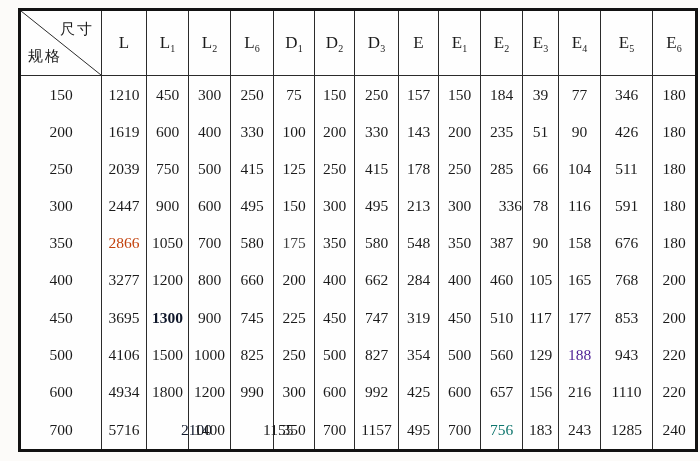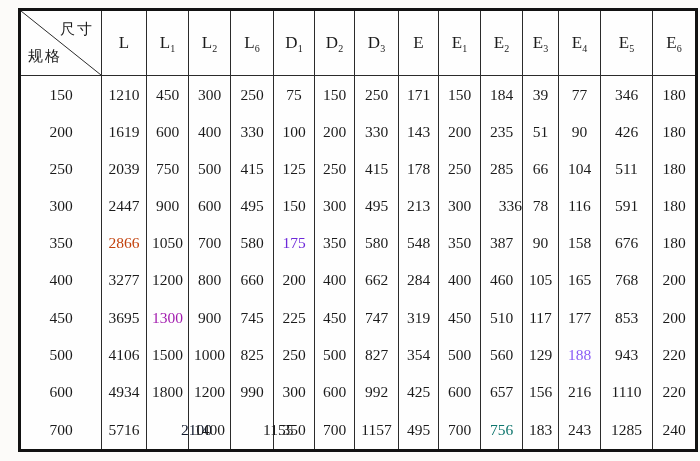--- a/index.html
+++ b/index.html
@@ -116,21 +116,21 @@
     <tbody id="tbody">
         <tr>
           <th style="border-left-color: rgb(43, 43, 43); border-right-color: rgb(43, 43, 43); color: rgb(27, 27, 27);">150</th>
           <td style="border-left-color: rgb(43, 43, 43); border-right-color: rgb(43, 43, 43); color: rgb(27, 27, 27);">1210</td>
           <td style="border-left-color: rgb(43, 43, 43); border-right-color: rgb(43, 43, 43); color: rgb(27, 27, 27);">450</td>
           <td style="border-left-color: rgb(43, 43, 43); border-right-color: rgb(43, 43, 43); color: rgb(27, 27, 27);">300</td>
           <td style="border-left-color: rgb(43, 43, 43); border-right-color: rgb(43, 43, 43); color: rgb(27, 27, 27);">250</td>
           <td style="border-left-color: rgb(43, 43, 43); border-right-color: rgb(43, 43, 43); color: rgb(27, 27, 27);">75</td>
           <td style="border-left-color: rgb(43, 43, 43); border-right-color: rgb(43, 43, 43); color: rgb(27, 27, 27);">150</td>
           <td style="border-left-color: rgb(43, 43, 43); border-right-color: rgb(43, 43, 43); color: rgb(27, 27, 27);">250</td>
-          <td style="border-left-color: rgb(43, 43, 43); border-right-color: rgb(43, 43, 43); color: rgb(27, 27, 27);">171</td>
+          <td style="border-left-color: rgb(43, 43, 43); border-right-color: rgb(43, 43, 43); color: rgb(27, 27, 27);">157</td>
           <td style="border-left-color: rgb(43, 43, 43); border-right-color: rgb(43, 43, 43); color: rgb(27, 27, 27);">150</td>
           <td style="border-left-color: rgb(43, 43, 43); border-right-color: rgb(43, 43, 43); color: rgb(27, 27, 27);">184</td>
           <td style="border-left-color: rgb(43, 43, 43); border-right-color: rgb(43, 43, 43); color: rgb(27, 27, 27);">39</td>
           <td style="border-left-color: rgb(43, 43, 43); border-right-color: rgb(43, 43, 43); color: rgb(27, 27, 27);">77</td>
           <td style="border-left-color: rgb(43, 43, 43); border-right-color: rgb(43, 43, 43); color: rgb(27, 27, 27);">346</td>
           <td style="border-left-color: rgb(43, 43, 43); border-right-color: rgb(43, 43, 43); color: rgb(27, 27, 27);">180</td>
         </tr>
         <tr>
           <th style="border-left-color: rgb(43, 43, 43); border-right-color: rgb(43, 43, 43); color: rgb(27, 27, 27);">200</th>
           <td style="border-left-color: rgb(43, 43, 43); border-right-color: rgb(43, 43, 43); color: rgb(27, 27, 27);">1619</td>
@@ -181,21 +181,21 @@
           <td style="border-left-color: rgb(43, 43, 43); border-right-color: rgb(43, 43, 43); color: rgb(27, 27, 27);">116</td>
           <td style="border-left-color: rgb(43, 43, 43); border-right-color: rgb(43, 43, 43); color: rgb(27, 27, 27);">591</td>
           <td style="border-left-color: rgb(43, 43, 43); border-right-color: rgb(43, 43, 43); color: rgb(27, 27, 27);">180</td>
         </tr>
         <tr>
           <th style="border-left-color: rgb(43, 43, 43); border-right-color: rgb(43, 43, 43); color: rgb(27, 27, 27);">350</th>
           <td style="border-left-color: rgb(43, 43, 43); border-right-color: rgb(43, 43, 43); color: #c2410c;">2866</td>
           <td style="border-left-color: rgb(43, 43, 43); border-right-color: rgb(43, 43, 43); color: rgb(27, 27, 27);">1050</td>
           <td style="border-left-color: rgb(43, 43, 43); border-right-color: rgb(43, 43, 43); color: rgb(27, 27, 27);">700</td>
           <td style="border-left-color: rgb(43, 43, 43); border-right-color: rgb(43, 43, 43); color: rgb(27, 27, 27);">580</td>
-          <td style="border-left-color: rgb(43, 43, 43); border-right-color: rgb(43, 43, 43); color: #6d28d9;">175</td>
+          <td style="border-left-color: rgb(43, 43, 43); border-right-color: rgb(43, 43, 43); color: #404040;">175</td>
           <td style="border-left-color: rgb(43, 43, 43); border-right-color: rgb(43, 43, 43); color: rgb(27, 27, 27);">350</td>
           <td style="border-left-color: rgb(43, 43, 43); border-right-color: rgb(43, 43, 43); color: rgb(27, 27, 27);">580</td>
           <td style="border-left-color: rgb(43, 43, 43); border-right-color: rgb(43, 43, 43); color: rgb(27, 27, 27);">548</td>
           <td style="border-left-color: rgb(43, 43, 43); border-right-color: rgb(43, 43, 43); color: rgb(27, 27, 27);">350</td>
           <td style="border-left-color: rgb(43, 43, 43); border-right-color: rgb(43, 43, 43); color: rgb(27, 27, 27);">387</td>
           <td style="border-left-color: rgb(43, 43, 43); border-right-color: rgb(43, 43, 43); color: rgb(27, 27, 27);">90</td>
           <td style="border-left-color: rgb(43, 43, 43); border-right-color: rgb(43, 43, 43); color: rgb(27, 27, 27);">158</td>
           <td style="border-left-color: rgb(43, 43, 43); border-right-color: rgb(43, 43, 43); color: rgb(27, 27, 27);">676</td>
           <td style="border-left-color: rgb(43, 43, 43); border-right-color: rgb(43, 43, 43); color: rgb(27, 27, 27);">180</td>
         </tr>
@@ -212,21 +212,21 @@
           <td style="border-left-color: rgb(43, 43, 43); border-right-color: rgb(43, 43, 43); color: rgb(27, 27, 27);">400</td>
           <td style="border-left-color: rgb(43, 43, 43); border-right-color: rgb(43, 43, 43); color: rgb(27, 27, 27);">460</td>
           <td style="border-left-color: rgb(43, 43, 43); border-right-color: rgb(43, 43, 43); color: rgb(27, 27, 27);">105</td>
           <td style="border-left-color: rgb(43, 43, 43); border-right-color: rgb(43, 43, 43); color: rgb(27, 27, 27);">165</td>
           <td style="border-left-color: rgb(43, 43, 43); border-right-color: rgb(43, 43, 43); color: rgb(27, 27, 27);">768</td>
           <td style="border-left-color: rgb(43, 43, 43); border-right-color: rgb(43, 43, 43); color: rgb(27, 27, 27);">200</td>
         </tr>
         <tr>
           <th style="border-left-color: rgb(43, 43, 43); border-right-color: rgb(43, 43, 43); color: rgb(27, 27, 27);">450</th>
           <td style="border-left-color: rgb(43, 43, 43); border-right-color: rgb(43, 43, 43); color: rgb(27, 27, 27);">3695</td>
-          <td style="border-left-color: rgb(43, 43, 43); border-right-color: rgb(43, 43, 43); color: #a21caf;">1300</td>
+          <td style="border-left-color: rgb(43, 43, 43); border-right-color: rgb(43, 43, 43); color: #0f172a; font-weight: bold;">1300</td>
           <td style="border-left-color: rgb(43, 43, 43); border-right-color: rgb(43, 43, 43); color: rgb(27, 27, 27);">900</td>
           <td style="border-left-color: rgb(43, 43, 43); border-right-color: rgb(43, 43, 43); color: rgb(27, 27, 27);">745</td>
           <td style="border-left-color: rgb(43, 43, 43); border-right-color: rgb(43, 43, 43); color: rgb(27, 27, 27);">225</td>
           <td style="border-left-color: rgb(43, 43, 43); border-right-color: rgb(43, 43, 43); color: rgb(27, 27, 27);">450</td>
           <td style="border-left-color: rgb(43, 43, 43); border-right-color: rgb(43, 43, 43); color: rgb(27, 27, 27);">747</td>
           <td style="border-left-color: rgb(43, 43, 43); border-right-color: rgb(43, 43, 43); color: rgb(27, 27, 27);">319</td>
           <td style="border-left-color: rgb(43, 43, 43); border-right-color: rgb(43, 43, 43); color: rgb(27, 27, 27);">450</td>
           <td style="border-left-color: rgb(43, 43, 43); border-right-color: rgb(43, 43, 43); color: rgb(27, 27, 27);">510</td>
           <td style="border-left-color: rgb(43, 43, 43); border-right-color: rgb(43, 43, 43); color: rgb(27, 27, 27);">117</td>
           <td style="border-left-color: rgb(43, 43, 43); border-right-color: rgb(43, 43, 43); color: rgb(27, 27, 27);">177</td>
@@ -239,21 +239,21 @@
           <td style="border-left-color: rgb(43, 43, 43); border-right-color: rgb(43, 43, 43); color: rgb(27, 27, 27);">1500</td>
           <td style="border-left-color: rgb(43, 43, 43); border-right-color: rgb(43, 43, 43); color: rgb(27, 27, 27);">1000</td>
           <td style="border-left-color: rgb(43, 43, 43); border-right-color: rgb(43, 43, 43); color: rgb(27, 27, 27);">825</td>
           <td style="border-left-color: rgb(43, 43, 43); border-right-color: rgb(43, 43, 43); color: rgb(27, 27, 27);">250</td>
           <td style="border-left-color: rgb(43, 43, 43); border-right-color: rgb(43, 43, 43); color: rgb(27, 27, 27);">500</td>
           <td style="border-left-color: rgb(43, 43, 43); border-right-color: rgb(43, 43, 43); color: rgb(27, 27, 27);">827</td>
           <td style="border-left-color: rgb(43, 43, 43); border-right-color: rgb(43, 43, 43); color: rgb(27, 27, 27);">354</td>
           <td style="border-left-color: rgb(43, 43, 43); border-right-color: rgb(43, 43, 43); color: rgb(27, 27, 27);">500</td>
           <td style="border-left-color: rgb(43, 43, 43); border-right-color: rgb(43, 43, 43); color: rgb(27, 27, 27);">560</td>
           <td style="border-left-color: rgb(43, 43, 43); border-right-color: rgb(43, 43, 43); color: rgb(27, 27, 27);">129</td>
-          <td style="border-left-color: rgb(43, 43, 43); border-right-color: rgb(43, 43, 43); color: #8b5cf6;">188</td>
+          <td style="border-left-color: rgb(43, 43, 43); border-right-color: rgb(43, 43, 43); color: #4c1d95;">188</td>
           <td style="border-left-color: rgb(43, 43, 43); border-right-color: rgb(43, 43, 43); color: rgb(27, 27, 27);">943</td>
           <td style="border-left-color: rgb(43, 43, 43); border-right-color: rgb(43, 43, 43); color: rgb(27, 27, 27);">220</td>
         </tr>
         <tr>
           <th style="border-left-color: rgb(43, 43, 43); border-right-color: rgb(43, 43, 43); color: rgb(27, 27, 27);">600</th>
           <td style="border-left-color: rgb(43, 43, 43); border-right-color: rgb(43, 43, 43); color: rgb(27, 27, 27);">4934</td>
           <td style="border-left-color: rgb(43, 43, 43); border-right-color: rgb(43, 43, 43); color: rgb(27, 27, 27);">1800</td>
           <td style="border-left-color: rgb(43, 43, 43); border-right-color: rgb(43, 43, 43); color: rgb(27, 27, 27);">1200</td>
           <td style="border-left-color: rgb(43, 43, 43); border-right-color: rgb(43, 43, 43); color: rgb(27, 27, 27);">990</td>
           <td style="border-left-color: rgb(43, 43, 43); border-right-color: rgb(43, 43, 43); color: rgb(27, 27, 27);">300</td>

